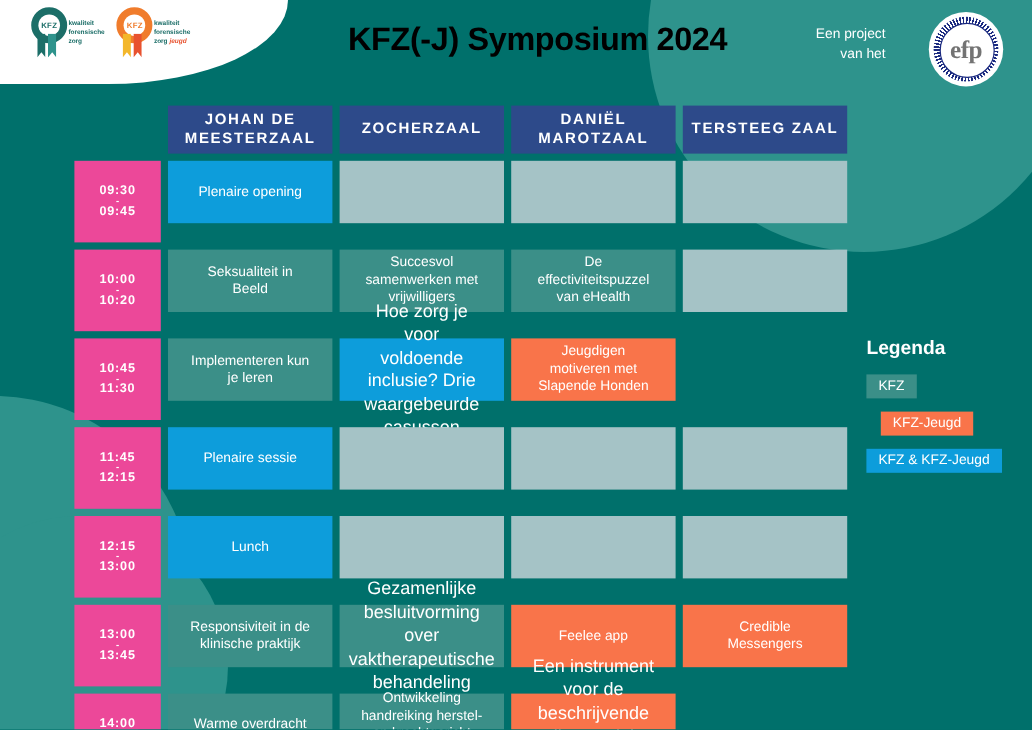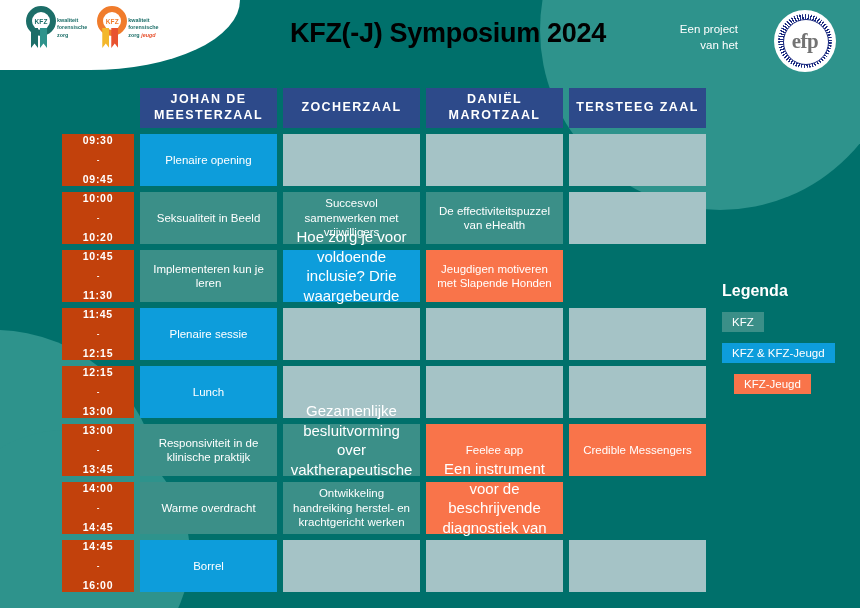--- a/index.html
+++ b/index.html
@@ -90,37 +90,37 @@
   }
   .efp .word{
     position:relative;z-index:3;font-size:21px;font-weight:bold;color:#737373;
     letter-spacing:-0.5px;font-family:"Liberation Serif",serif;
   }
 
   
   .grid{position:absolute;left:46px;top:88px;margin-left:16px;}
   .row{display:flex;gap:6px;margin-bottom:6px;}
   .timecell{
-    width:72px;height:52px;background:#c2410c;color:#ffffff;
-    display:flex;flex-direction:column;align-items:center;justify-content:space-between;
+    width:72px;height:68px;background:#ec4899;color:#ffffff;
+    display:flex;flex-direction:column;align-items:center;justify-content:center;
     font-size:10.5px;font-weight:bold;letter-spacing:.7px;line-height:1.25;
   }
   .timecell .dash{font-size:8px;line-height:.5;letter-spacing:0;}
   .headcell{
     width:137px;height:40px;background:#2d4a8a;color:#ffffff;
     display:flex;align-items:center;justify-content:center;text-align:center;
     font-size:12.5px;font-weight:bold;letter-spacing:1.4px;line-height:1.25;
     padding:0 4px;box-sizing:border-box;
   }
   .headspacer{width:72px;height:40px;}
   .cell{
     width:137px;height:52px;
     display:flex;align-items:center;justify-content:center;text-align:center;
     font-size:11.5px;color:#ffffff;line-height:1.25;
-    padding:0 8px;box-sizing:border-box;
+    padding:0 18px;box-sizing:border-box;
   }
   .cell.small{font-size:15px;line-height:1.3;}
   .cell.kfz{background:#3b8f88;}
   .cell.jeugd{background:#f9744a;}
   .cell.both{background:#0d9ddb;}
   .cell.empty{background:#a5c3c6;}
 
   
   .legend{position:absolute;left:722px;top:282px;}
   .legend-title{color:#ffffff;font-size:16px;font-weight:bold;margin-bottom:12px;}
@@ -285,18 +285,18 @@
           <div class="cell empty"></div>
           <div class="cell empty"></div>
         </div>
       </div>
   </div>
 
   <div class="legend">
     <div class="legend-title">Legenda</div>
     <div id="legend-host">
         <div class="legend-row r1"><div class="legend-item kfz">KFZ</div></div>
+        <div class="legend-row r2"><div class="legend-item jeugd">KFZ-Jeugd</div></div>
         <div class="legend-row r3"><div class="legend-item both">KFZ &amp; KFZ-Jeugd</div></div>
-        <div class="legend-row r2"><div class="legend-item jeugd">KFZ-Jeugd</div></div>
       </div>
   </div>
 
 </div>
 
 </body></html>

